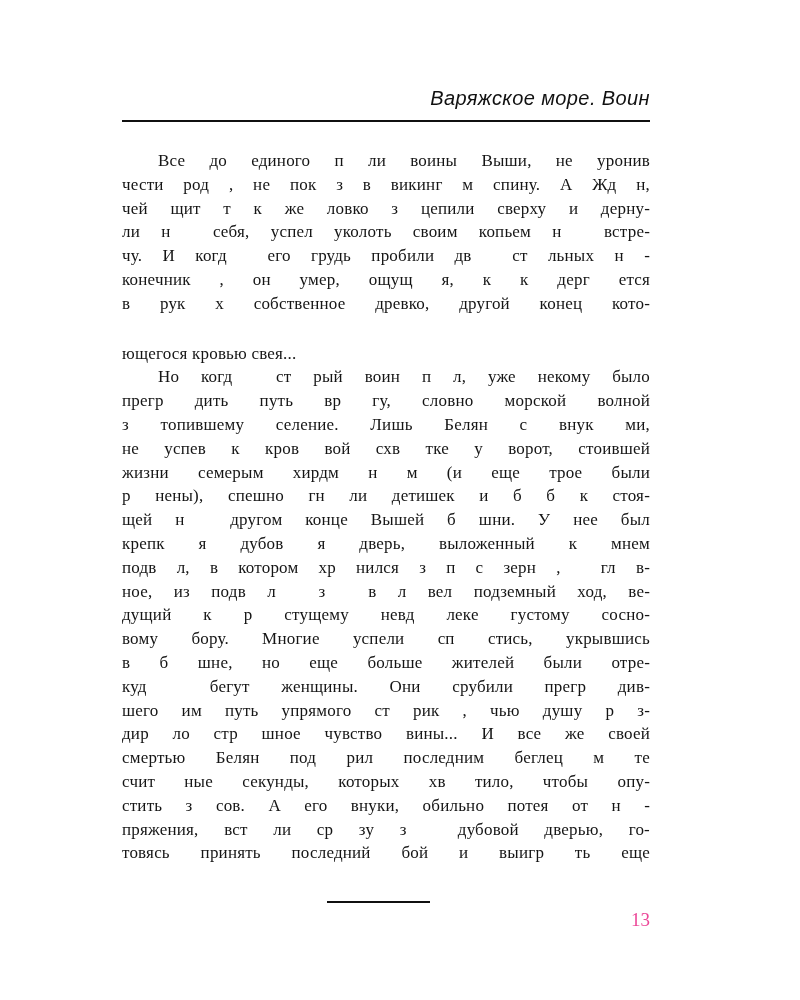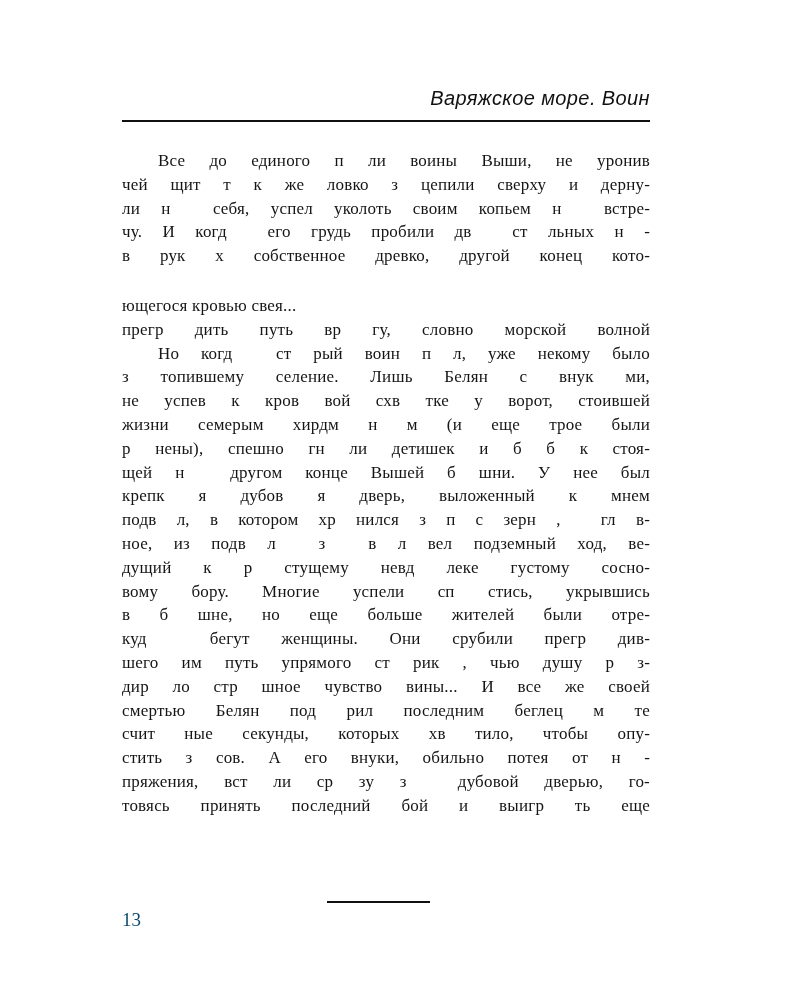--- a/index.html
+++ b/index.html
@@ -65,43 +65,45 @@
     top: 901px;
     width: 103px;
     height: 2px;
     background: #101010;
   }
   .page-number {
     position: absolute;
     left: 122px;
     top: 908px;
     width: 528px;
-    text-align: left;
+    text-align: right;
     font-size: 19px;
     line-height: 24px;
-    color: #0c4a6e;
+    color: #ec4899;
   }
 </style>
 </head>
 <body>
 
 <div class="page">
   <div class="running-head">
     <span>Варяжское море. Воин</span>
   </div>
   <div class="head-rule"></div>
   <div class="body-text" id="body-text">
       <div class="line indent">Все до единого п&nbsp;ли воины Выши, не уронив</div>
+      <div class="line">чести род&nbsp;, не пок&nbsp;з&nbsp;в викинг&nbsp;м спину. А Жд&nbsp;н,</div>
       <div class="line">чей щит т&nbsp;к же ловко з&nbsp;цепили сверху и дерну-</div>
       <div class="line">ли н&nbsp; себя, успел уколоть своим копьем н&nbsp; встре-</div>
       <div class="line">чу. И когд&nbsp; его грудь пробили дв&nbsp; ст&nbsp;льных н&nbsp;-</div>
+      <div class="line">конечник&nbsp;, он умер, ощущ&nbsp;я, к&nbsp;к дерг&nbsp;ется</div>
       <div class="line">в рук&nbsp;х собственное древко, другой конец кото-</div>
       <div class="line endline">ющегося кровью свея...</div>
+      <div class="line indent">Но когд&nbsp; ст&nbsp;рый воин п&nbsp;л, уже некому было</div>
       <div class="line">прегр&nbsp;дить путь вр&nbsp;гу, словно морской волной</div>
-      <div class="line indent">Но когд&nbsp; ст&nbsp;рый воин п&nbsp;л, уже некому было</div>
       <div class="line">з&nbsp;топившему селение. Лишь Белян с внук&nbsp;ми,</div>
       <div class="line">не успев к кров&nbsp;вой схв&nbsp;тке у ворот, стоившей</div>
       <div class="line">жизни семерым хирдм&nbsp;н&nbsp;м (и еще трое были</div>
       <div class="line">р&nbsp;нены), спешно гн&nbsp;ли детишек и б&nbsp;б к стоя-</div>
       <div class="line">щей н&nbsp; другом конце Вышей б&nbsp;шни. У нее был</div>
       <div class="line">крепк&nbsp;я дубов&nbsp;я дверь, выложенный к&nbsp;мнем</div>
       <div class="line">подв&nbsp;л, в котором хр&nbsp;нился з&nbsp;п&nbsp;с зерн&nbsp;, &nbsp;гл&nbsp;в-</div>
       <div class="line">ное, из подв&nbsp;л&nbsp; з&nbsp; в&nbsp;л вел подземный ход, ве-</div>
       <div class="line">дущий к р&nbsp;стущему невд&nbsp;леке густому сосно-</div>
       <div class="line">вому бору. Многие успели сп&nbsp;стись, укрывшись</div>

